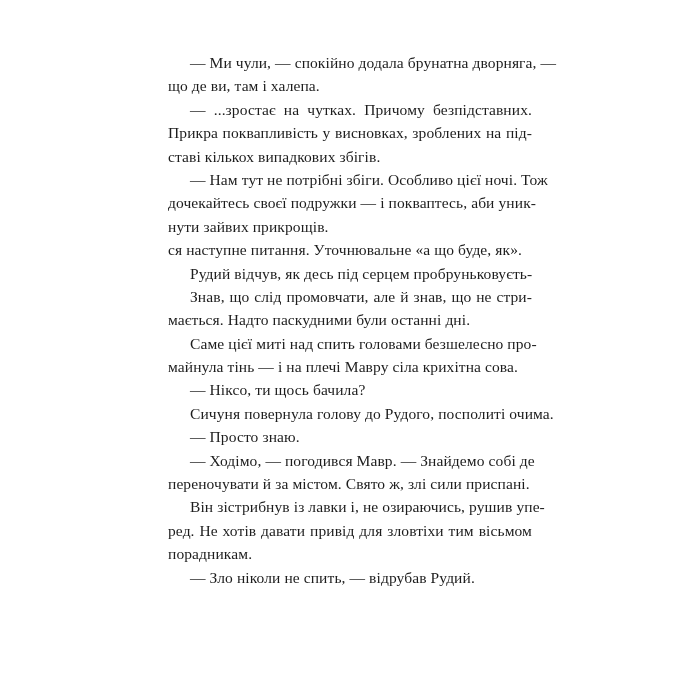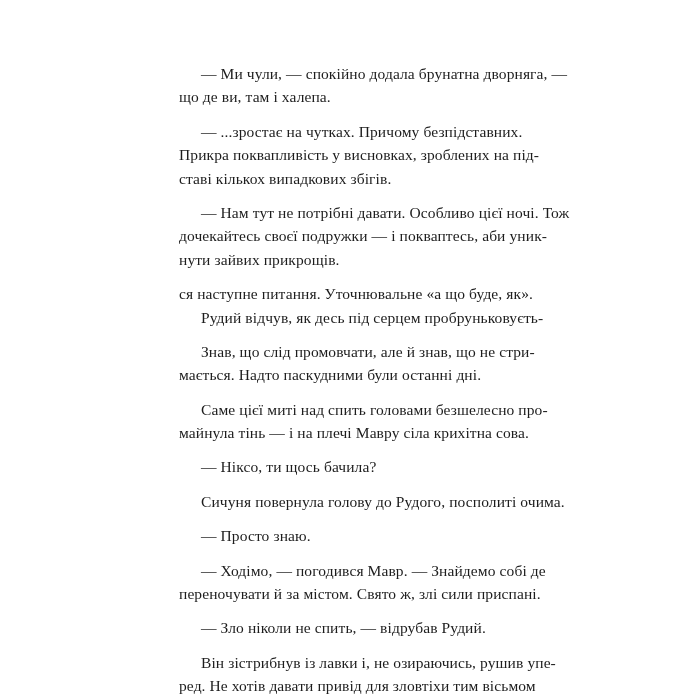--- a/index.html
+++ b/index.html
@@ -23,21 +23,21 @@
   .text-block {
     position: absolute;
     left: 168px;
     top: 51px;
     width: 364px;
     font-size: 15.5px;
     line-height: 23.4px;
     letter-spacing: 0.1px;
   }
   .para {
-    margin: 11px;
+    margin: 0;
   }
   .line {
     text-align: justify;
     text-align-last: justify;
     white-space: nowrap;
     height: 23.4px;
   }
   .line.last {
     text-align: center;
     text-align-last: left;
@@ -56,21 +56,21 @@
       <div class="para">
         <div class="line first"><span>— Ми чули, — спокійно додала брунатна дворняга, —</span></div>
         <div class="line last"><span>що де ви, там і халепа.</span></div>
       </div>
       <div class="para">
         <div class="line first"><span>— ...зростає на чутках. Причому безпідставних.</span></div>
         <div class="line"><span>Прикра поквапливість у висновках, зроблених на під-</span></div>
         <div class="line last"><span>ставі кількох випадкових збігів.</span></div>
       </div>
       <div class="para">
-        <div class="line first"><span>— Нам тут не потрібні давати. Особливо цієї ночі. Тож</span></div>
+        <div class="line first"><span>— Нам тут не потрібні збіги. Особливо цієї ночі. Тож</span></div>
         <div class="line"><span>дочекайтесь своєї подружки — і покваптесь, аби уник-</span></div>
         <div class="line last"><span>нути зайвих прикрощів.</span></div>
       </div>
       <div class="para">
         <div class="line last"><span>ся наступне питання. Уточнювальне «а що буде, як».</span></div>
         <div class="line first"><span>Рудий відчув, як десь під серцем пробруньковуєть-</span></div>
       </div>
       <div class="para">
         <div class="line first"><span>Знав, що слід промовчати, але й знав, що не стри-</span></div>
         <div class="line last"><span>мається. Надто паскудними були останні дні.</span></div>
@@ -86,21 +86,21 @@
         <div class="line first last"><span>Сичуня повернула голову до Рудого, посполиті очима.</span></div>
       </div>
       <div class="para">
         <div class="line first last"><span>— Просто знаю.</span></div>
       </div>
       <div class="para">
         <div class="line first"><span>— Ходімо, — погодився Мавр. — Знайдемо собі де</span></div>
         <div class="line last"><span>переночувати й за містом. Свято ж, злі сили приспані.</span></div>
       </div>
       <div class="para">
-        <div class="line first last"><span>— Зло ніколи не спить, — відрубав Рудий.</span></div>
-      </div>
-      <div class="para">
         <div class="line first"><span>Він зістрибнув із лавки і, не озираючись, рушив упе-</span></div>
         <div class="line"><span>ред. Не хотів давати привід для зловтіхи тим вісьмом</span></div>
         <div class="line last"><span>порадникам.</span></div>
+      </div>
+      <div class="para">
+        <div class="line first last"><span>— Зло ніколи не спить, — відрубав Рудий.</span></div>
       </div>
     </div>
 </div>
 
 </body></html>

